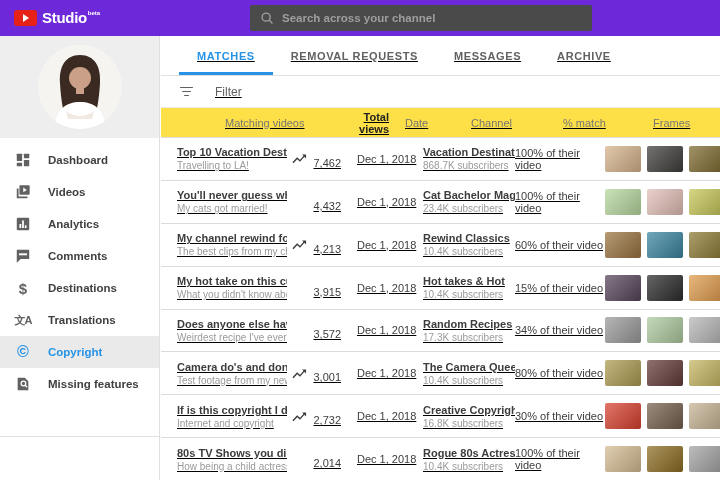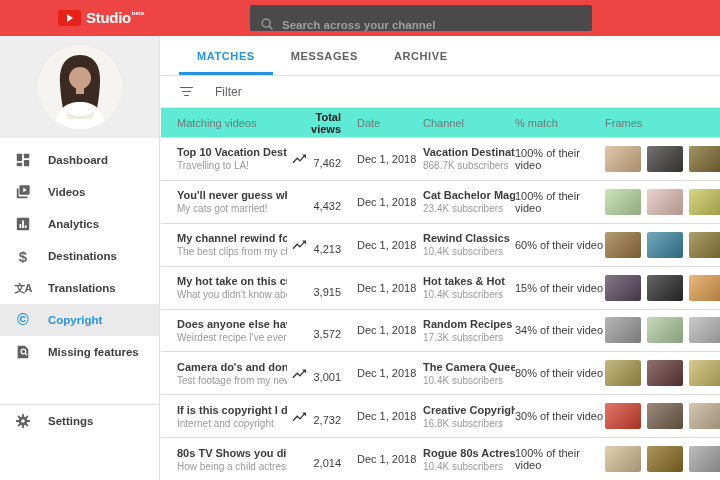--- a/index.html
+++ b/index.html
@@ -1,31 +1,31 @@
 <!DOCTYPE html>
 <html><head>
 <meta charset="utf-8">
 <style>
   * { margin:0; padding:0; box-sizing:border-box; }
   html,body { width:720px; height:480px; overflow:hidden; background:#fff;
               font-family:"Liberation Sans", sans-serif; }
 
   
   .topbar { position:absolute; top:0; left:0; width:720px; height:36px;
-            background:#ef4444; display:flex; align-items:center; z-index:10;padding-left:44px; }
+            background:#6d28d9; display:flex; align-items:center; z-index:10; }
   .logo { display:flex; align-items:flex-start; margin-left:14px; }
   .yt-mark { width:23px; height:16px; background:#e62117; border-radius:3px;
              display:flex; align-items:center; justify-content:center; margin-top:2px; }
   .yt-mark .tri { width:0; height:0; border-left:6px solid #fff;
                   border-top:4px solid transparent; border-bottom:4px solid transparent; }
   .logo-text { color:#fff; font-size:15px; font-weight:bold; letter-spacing:-0.3px;
                margin-left:5px; line-height:20px; }
   .logo-beta { color:#fff; font-size:6px; font-weight:bold; margin-left:1px; margin-top:2px; }
   .search-box { position:absolute; left:250px; top:5px; width:342px; height:26px;
-                background:#4a4a4a; border-radius:2px; display:flex; align-items:flex-end; }
+                background:#4a4a4a; border-radius:2px; display:flex; align-items:center; }
   .search-box svg { margin:0 8px 0 10px; }
   .search-ph { color:#9e9e9e; font-size:11.5px; font-weight:600; }
 
   
   .sidebar { position:absolute; top:36px; left:0; width:160px; height:444px;
              background:#fff; border-right:1px solid #e0e0e0; }
   .avatar-wrap { height:102px; background:#eeeeee; display:flex;
                  align-items:center; justify-content:center; }
   .avatar { width:84px; height:84px; border-radius:50%; overflow:hidden; background:#f7f6f3; }
   .menu { padding-top:6px; }
@@ -36,38 +36,38 @@
                          color:#3f3f3f; white-space:nowrap; }
   .menu-item.active { background:#eaeaea; }
   .menu-item.active .mi-label { color:#2793e6; }
   .side-divider { border-top:1px solid #e0e0e0; margin-top:36px; }
   .dollar { font-size:15px; font-weight:bold; color:#616161; }
   .trans-glyph { font-size:11px; color:#616161; font-weight:bold; letter-spacing:-1px; }
   .copy-glyph { font-size:16px; color:#2793e6; font-weight:bold; line-height:16px; }
 
   
   .main { position:absolute; top:36px; left:161px; width:559px; height:444px;
-          display:flex; flex-direction:column; background:#fff; }
+          display:flex; flex-direction:column; background:#fff;text-decoration:underline; }
   .tabs { height:40px; border-bottom:1px solid #e0e0e0; display:flex;
           align-items:stretch; padding-left:18px; flex:none; }
   .tab { display:flex; align-items:center; padding:0 18px; font-size:11px;
          font-weight:600; letter-spacing:0.6px; color:#616161; cursor:pointer;
          border-bottom:3px solid transparent; padding-top:3px; }
   .tab.active { color:#2793e6; border-bottom-color:#2793e6; }
   .filter-row { height:32px; border-bottom:1px solid #e8e8e8; display:flex;
                 align-items:center; flex:none; }
   .filter-icon { margin-left:18px; display:flex; flex-direction:column; gap:2.5px;
                  align-items:center; width:14px; }
   .filter-icon span { height:1.5px; background:#616161; display:block; border-radius:1px; }
   .filter-icon span:nth-child(1){ width:13px; } .filter-icon span:nth-child(2){ width:9px; }
   .filter-icon span:nth-child(3){ width:5px; }
   .filter-label { margin-left:22px; font-size:12px; color:#616161; }
 
   .thead { height:30px; display:flex; align-items:center; border-bottom:1px solid #dcdcdc;
-           font-size:11px; color:#757575; flex:none; background:#5eead4; }
+           font-size:11px; color:#757575; flex:none; background:#fde047;padding-left:48px; }
   .tbody { flex:1; display:flex; flex-direction:column; }
   .trow { flex:1; display:flex; align-items:center; border-bottom:1px solid #dcdcdc;
           cursor:pointer; background:#fff; }
   .trow:last-child { border-bottom:none; }
 
   .col-title  { width:126px; padding-left:16px; flex:none; overflow:hidden; }
   .col-trend  { width:24px; flex:none; display:flex; justify-content:center; }
   .col-views  { width:30px; flex:none; text-align:right; font-size:11px; color:#3c3c3c;margin-top:8px; }
   .col-date   { width:66px; margin-left:16px; flex:none; font-size:11px; color:#3c3c3c; }
   .col-channel{ width:92px; flex:none; overflow:hidden; }
@@ -153,20 +153,29 @@
           <rect x="2" y="2" width="14" height="14" rx="1.5" fill="#616161"></rect>
           <rect x="5" y="9" width="2" height="4.5" fill="#fff"></rect>
             <rect x="8" y="5" width="2" height="8.5" fill="#fff"></rect>
           <rect x="11" y="10.5" width="2" height="3" fill="#fff"></rect>
         </svg>
         </span>
       <span class="mi-label">Analytics</span>
     </div>
     <div class="menu-item">
       <span class="mi-icon">
+        <svg width="16" height="16" viewBox="0 0 18 18">
+          <path d="M2,2 h14 v10.5 H6.5 L2,16.5 z" fill="#616161"></path>
+          <rect x="4.5" y="6" width="9" height="2.2" fill="#fff"></rect>
+        </svg>
+        </span>
+      <span class="mi-label">Comments</span>
+    </div>
+    <div class="menu-item">
+      <span class="mi-icon">
           <span class="dollar">$</span>
         </span>
       <span class="mi-label">Destinations</span>
     </div>
     <div class="menu-item">
       <span class="mi-icon">
           <span class="trans-glyph">文A</span>
         </span>
       <span class="mi-label">Translations</span>
     </div>
@@ -182,45 +191,27 @@
           <path d="M3,2 h8 l4,4 v10 H3 z" fill="#616161"></path>
           <circle cx="9.5" cy="8.5" r="2.6" fill="none" stroke="#fff" stroke-width="1.4"></circle>
           <line x1="11.4" y1="10.4" x2="13.6" y2="12.6" stroke="#fff" stroke-width="1.4"></line>
         </svg>
         </span>
       <span class="mi-label">Missing features</span>
     </div>
   </div>
 
   <div class="side-divider"></div>
-  <div class="menu-item">
-    <span class="mi-icon">
-      <svg width="16" height="16" viewBox="0 0 18 18">
-        <g fill="#616161">
-          <rect x="8" y="1" width="2" height="4" rx="0.8"></rect>
-          <rect x="8" y="1" width="2" height="4" rx="0.8" transform="rotate(45 9 9)"></rect>
-          <rect x="8" y="1" width="2" height="4" rx="0.8" transform="rotate(90 9 9)"></rect>
-          <rect x="8" y="1" width="2" height="4" rx="0.8" transform="rotate(135 9 9)"></rect>
-          <rect x="8" y="1" width="2" height="4" rx="0.8" transform="rotate(180 9 9)"></rect>
-          <rect x="8" y="1" width="2" height="4" rx="0.8" transform="rotate(225 9 9)"></rect>
-          <rect x="8" y="1" width="2" height="4" rx="0.8" transform="rotate(270 9 9)"></rect>
-          <rect x="8" y="1" width="2" height="4" rx="0.8" transform="rotate(315 9 9)"></rect>
-          <circle cx="9" cy="9" r="5"></circle>
-        </g>
-        <circle cx="9" cy="9" r="2" fill="#fff"></circle>
-      </svg>
-      </span>
-    <span class="mi-label">Settings</span>
-  </div>
 </div>
 
 <div class="main">
 
   <div class="tabs">
     <div class="tab active">MATCHES</div>
+    <div class="tab">REMOVAL REQUESTS</div>
     <div class="tab">MESSAGES</div>
     <div class="tab">ARCHIVE</div>
   </div>
 
   <div class="filter-row">
     <span class="filter-icon">
         <span></span>
         <span></span>
         <span></span>
       </span>

